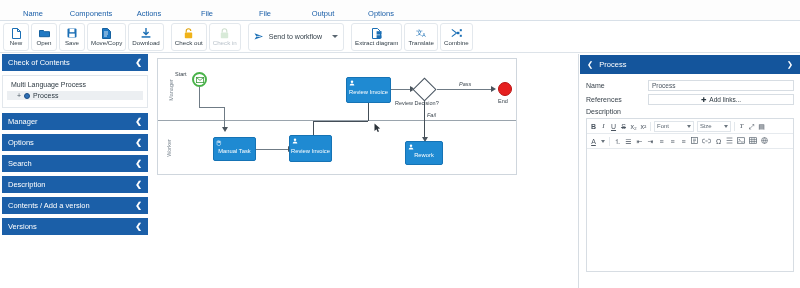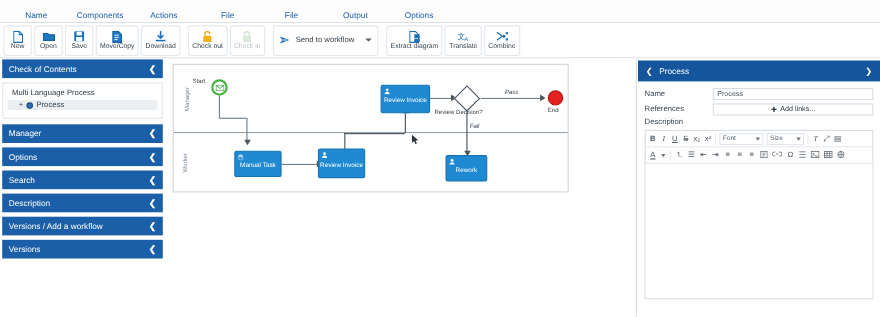--- a/index.html
+++ b/index.html
@@ -338,21 +338,21 @@
     </div>
     <div class="acc-head">
       <span>Search</span>
       <span class="chev">❮</span>
     </div>
     <div class="acc-head">
       <span>Description</span>
       <span class="chev">❮</span>
     </div>
     <div class="acc-head">
-      <span>Versions / Add a workflow</span>
+      <span>Contents / Add a version</span>
       <span class="chev">❮</span>
     </div>
     <div class="acc-head">
       <span>Versions</span>
       <span class="chev">❮</span>
     </div>
   </div>
 
   <div class="canvas-wrap">
 

